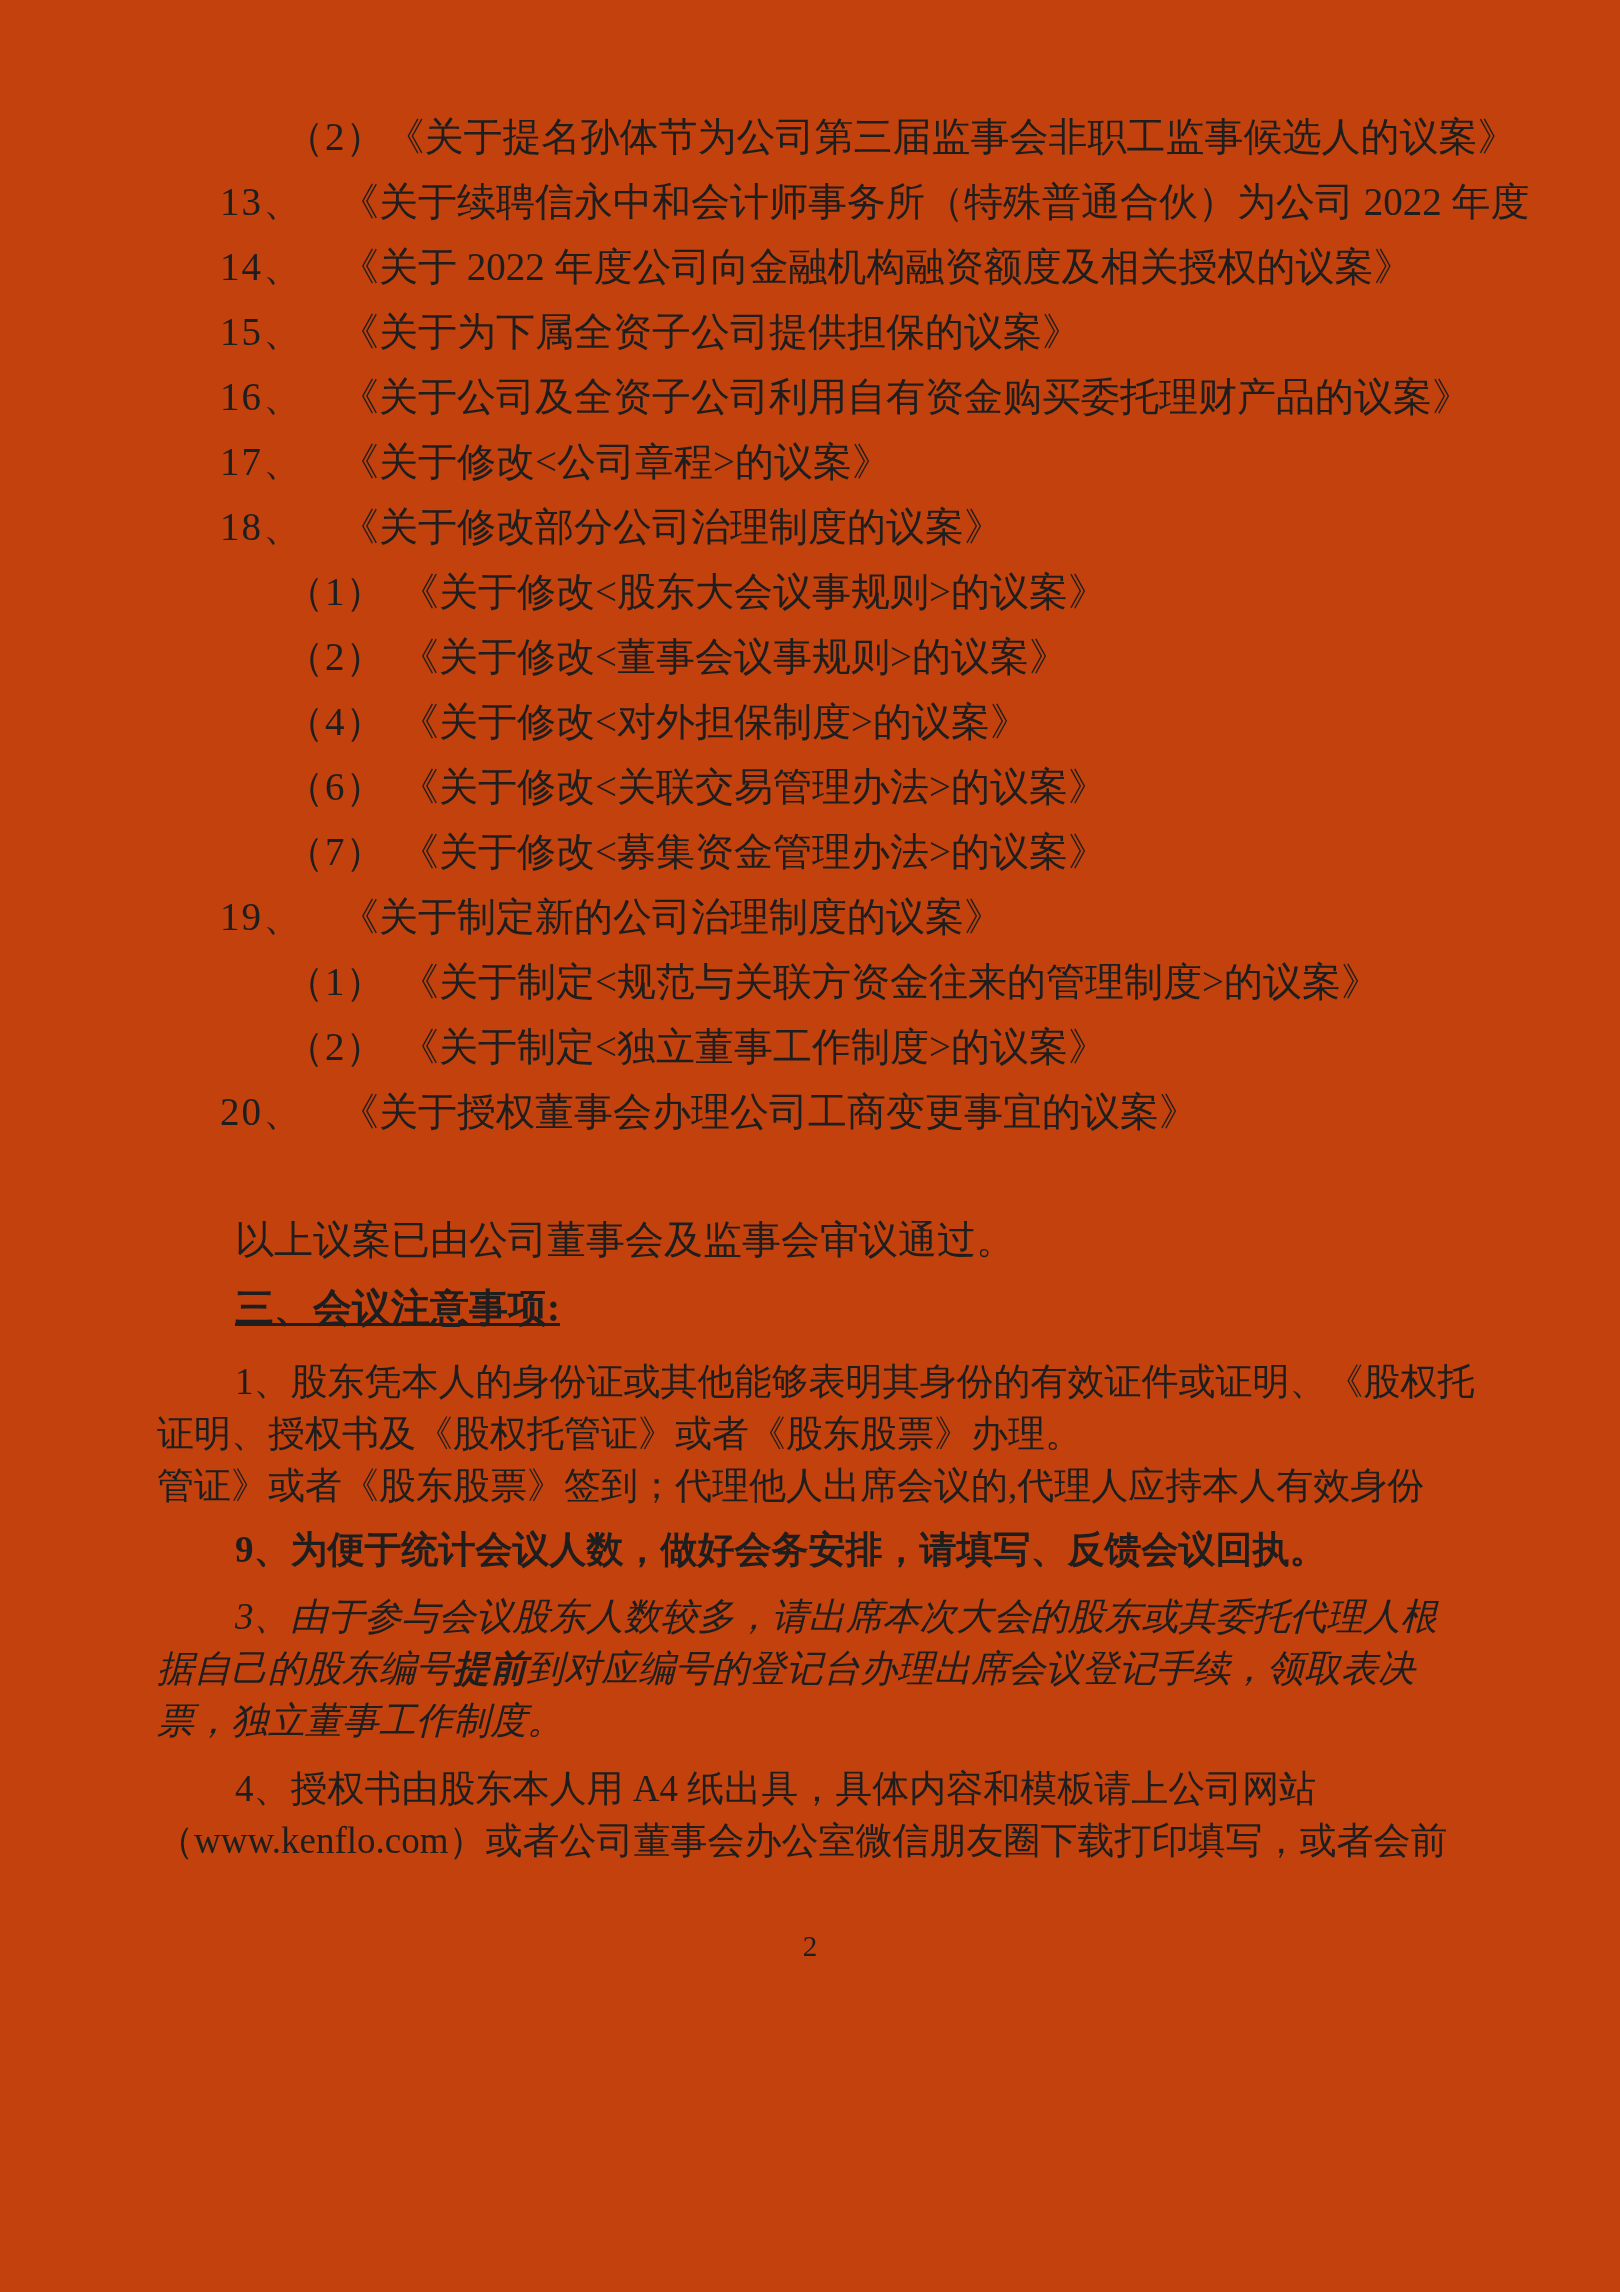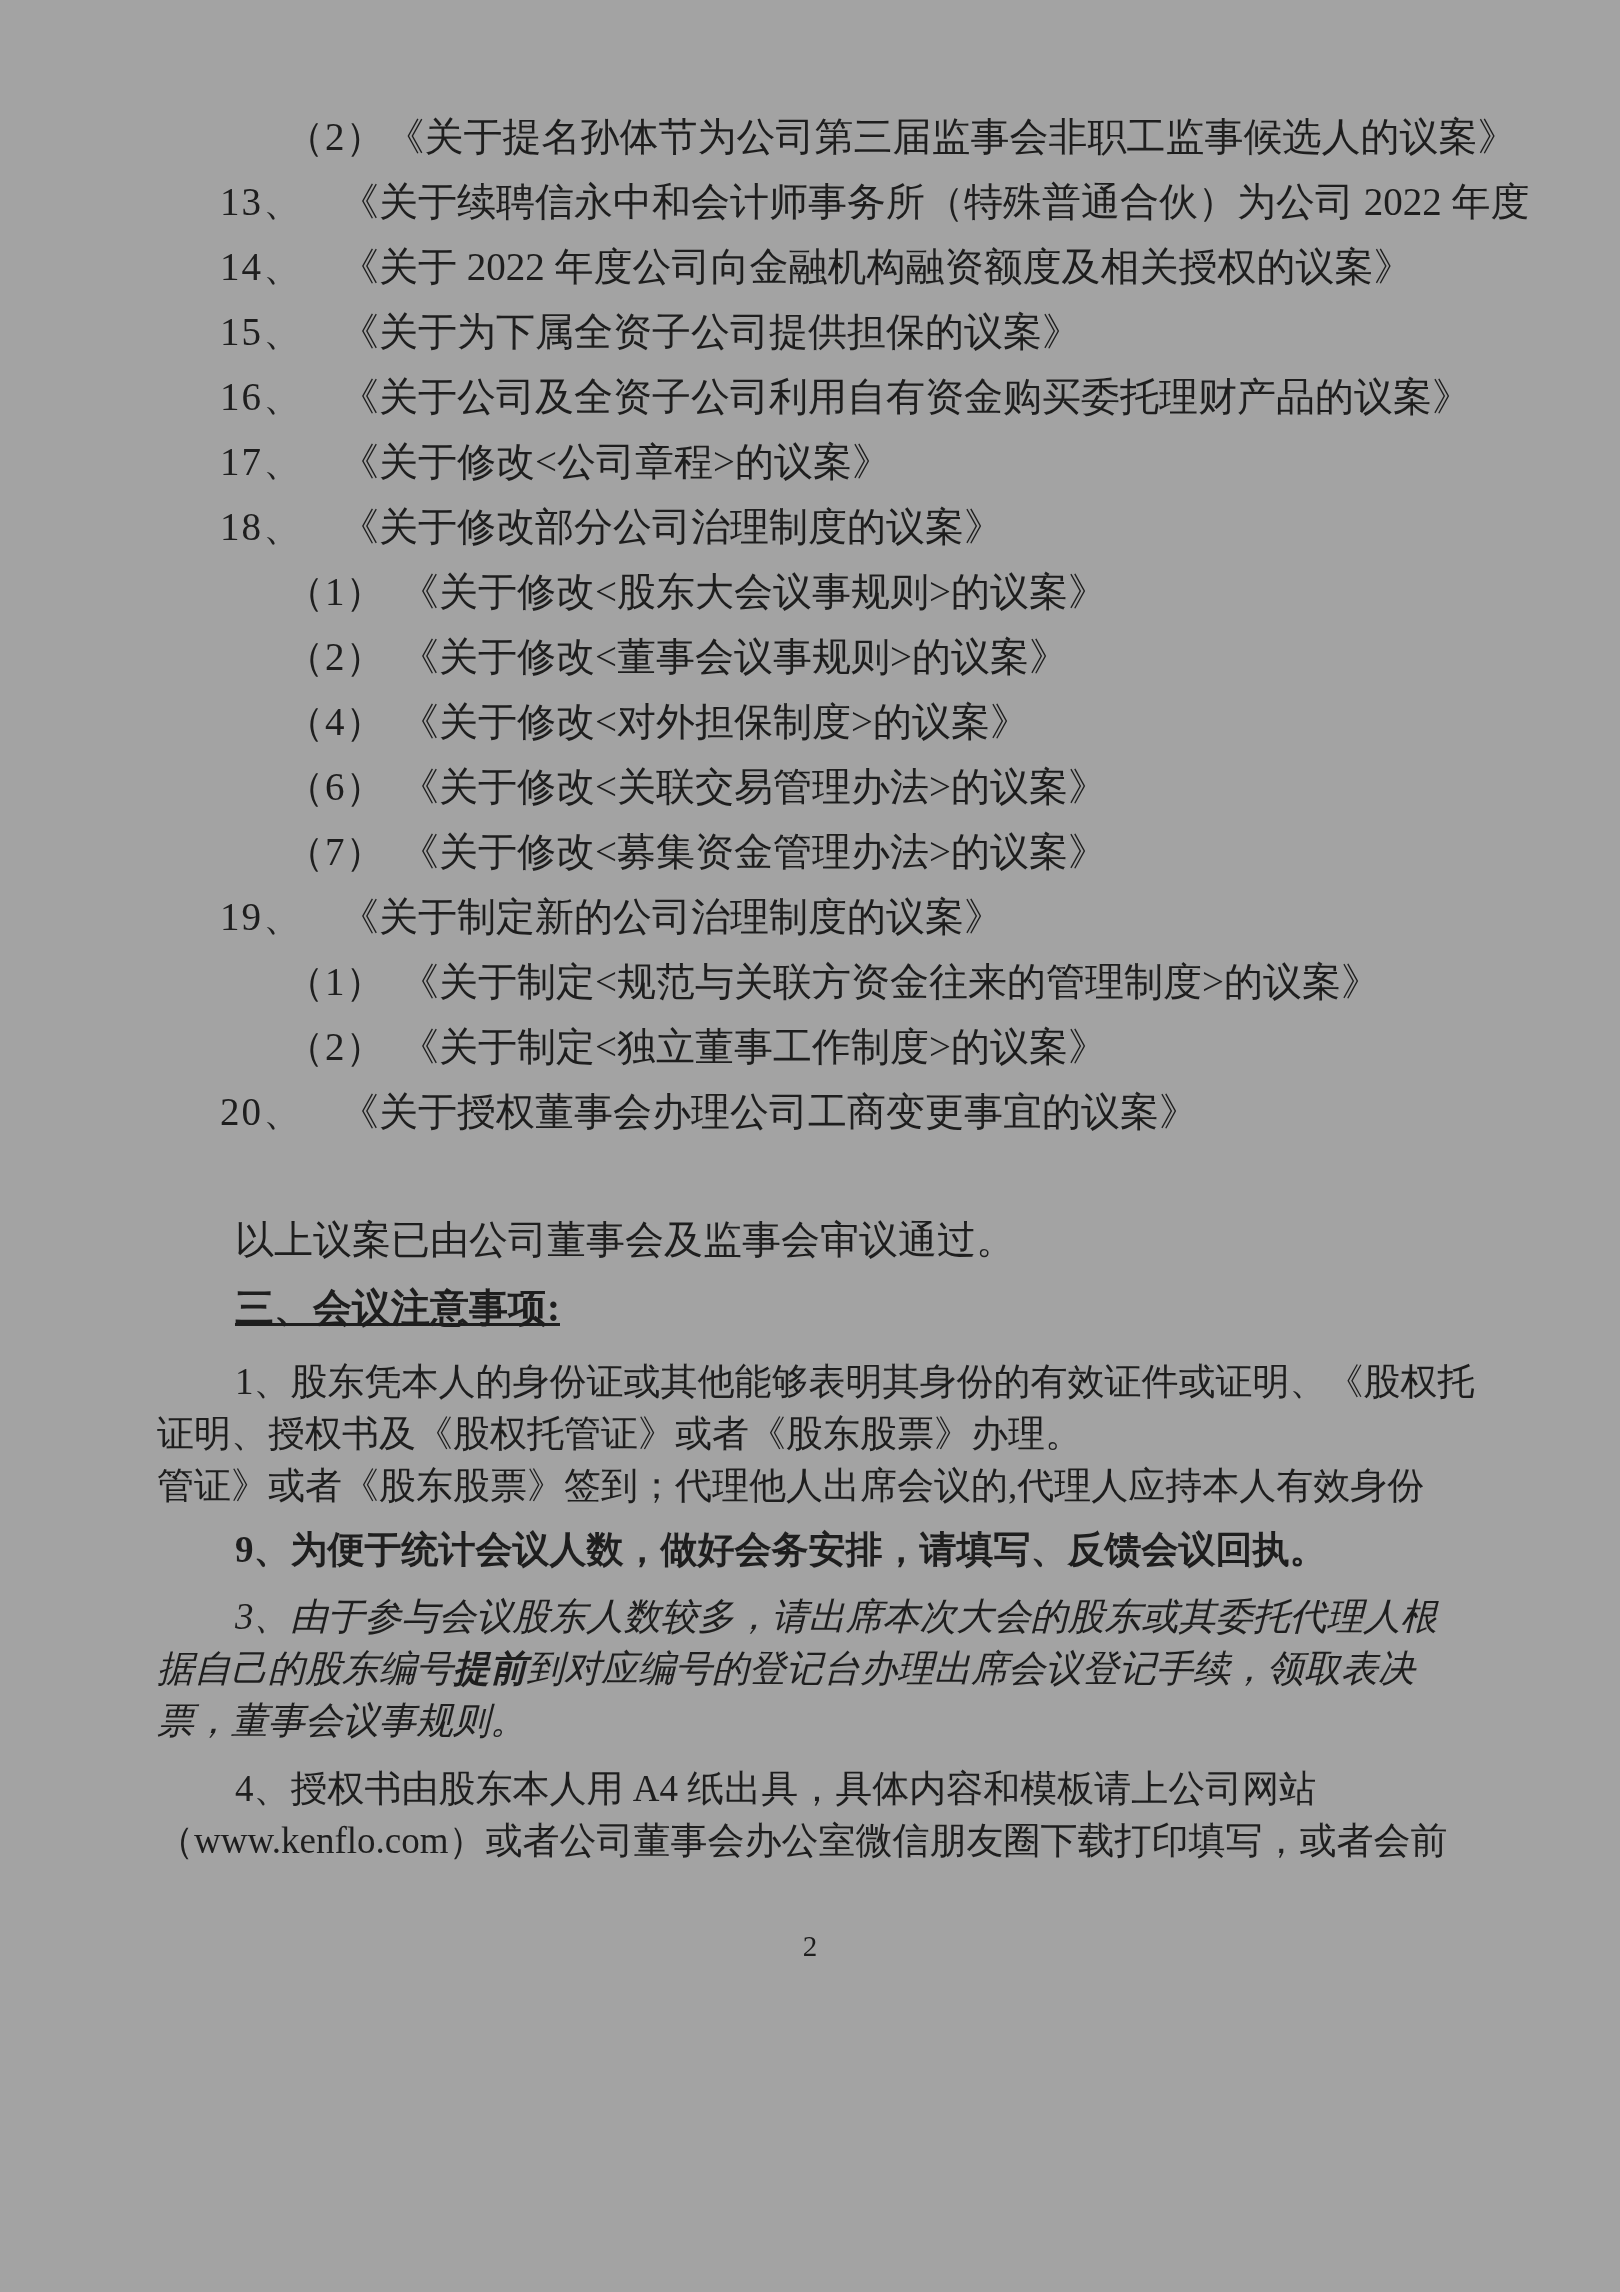--- a/index.html
+++ b/index.html
@@ -1,19 +1,19 @@
 <!DOCTYPE html>
 <html lang="zh"><head>
 <meta charset="utf-8">
 <style>
   html,body { margin:0; padding:0; background:#ffffff; }
   .page {
     position:relative;
     width:1620px; height:2293px;
-    background:#a3a3a3;
+    background:#c2410c;
     color:#1e1e1e;
     font-family:"Liberation Serif","DejaVu Serif",serif;
     overflow:hidden;
   }
   
   .list { padding-top:104px; }
   .row { font-size:39px; line-height:65px; white-space:nowrap; }
   .r-main { padding-left:220px; }
   .r-main .num { display:inline-block; width:120px; letter-spacing:2px; }
   .r-sub { padding-left:285px; }
@@ -70,21 +70,21 @@
     <div class="ln">管证》或者《股东股票》签到；代理他人出席会议的,代理人应持本人有效身份</div>
   </div>
 
   <div class="para p2">
     <div class="ln first">9、为便于统计会议人数，做好会务安排，请填写、反馈会议回执。</div>
   </div>
 
   <div class="para p3">
     <div class="ln first">3、由于参与会议股东人数较多，请出席本次大会的股东或其委托代理人根</div>
     <div class="ln"><span>据自己的股东编号</span><span class="b">提前</span><span>到对应编号的登记台办理出席会议登记手续，领取表决</span></div>
-    <div class="ln">票，董事会议事规则。</div>
+    <div class="ln">票，独立董事工作制度。</div>
   </div>
 
   <div class="para p4">
     <div class="ln first">4、授权书由股东本人用 A4 纸出具，具体内容和模板请上公司网站</div>
     <div class="ln">（www.kenflo.com）或者公司董事会办公室微信朋友圈下载打印填写，或者会前</div>
   </div>
 
   <div class="footer">2</div>
 
 </div>

